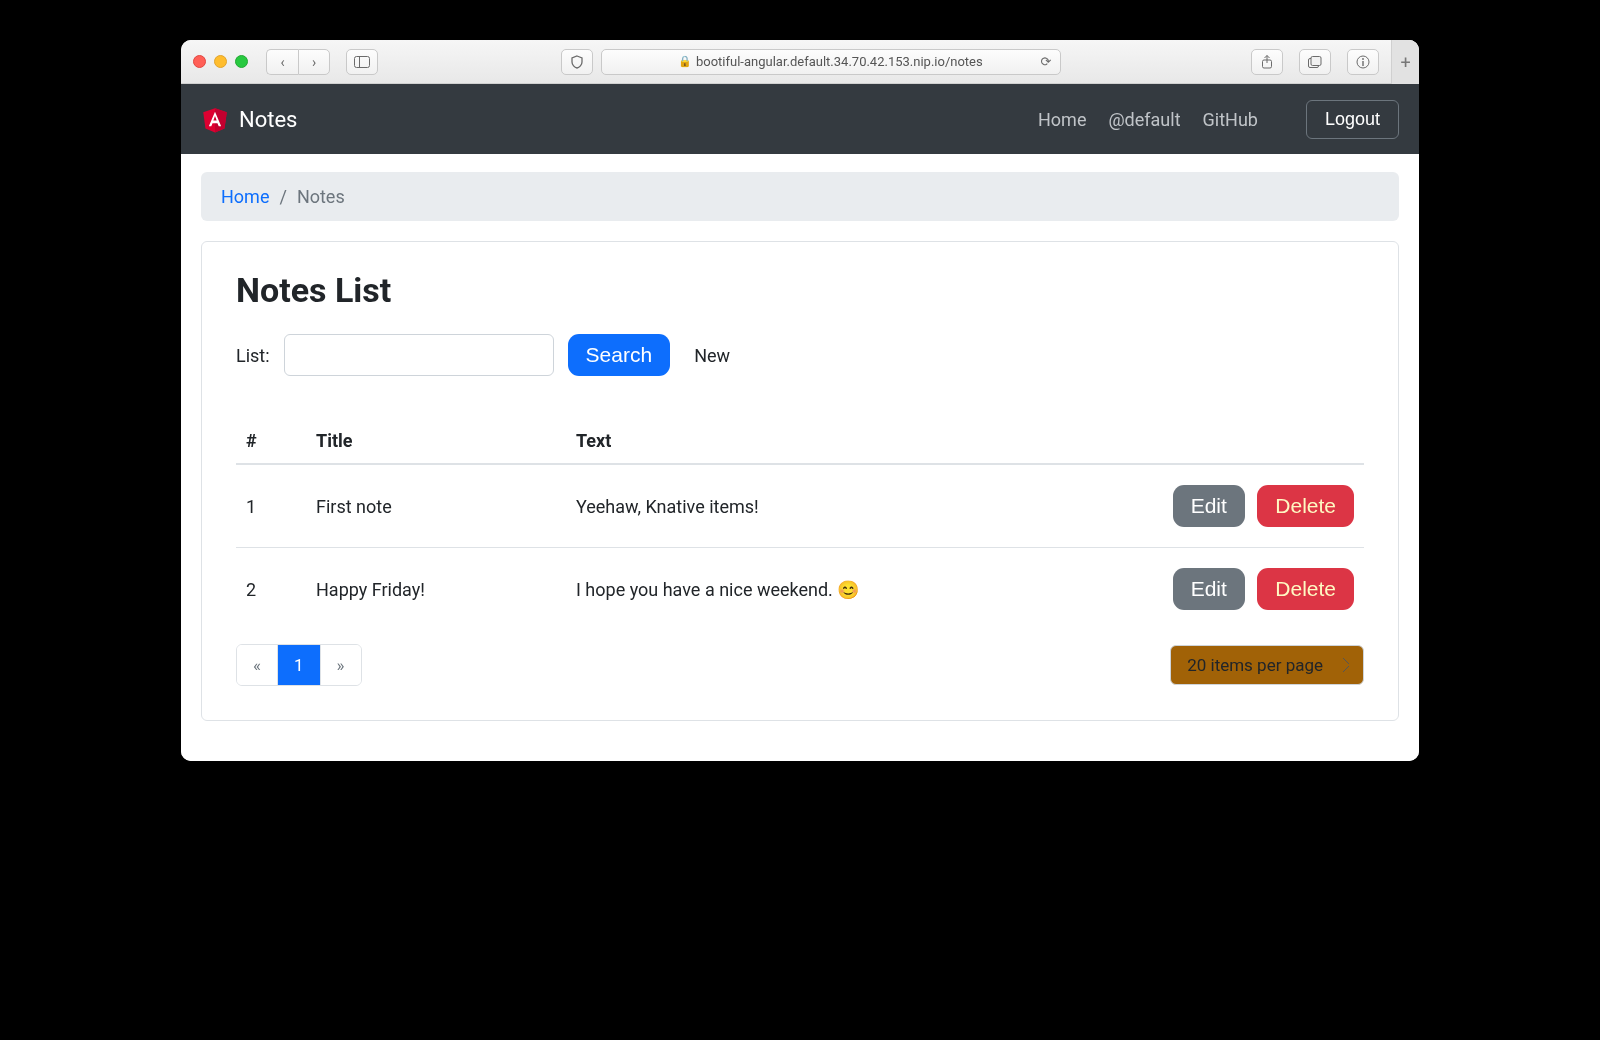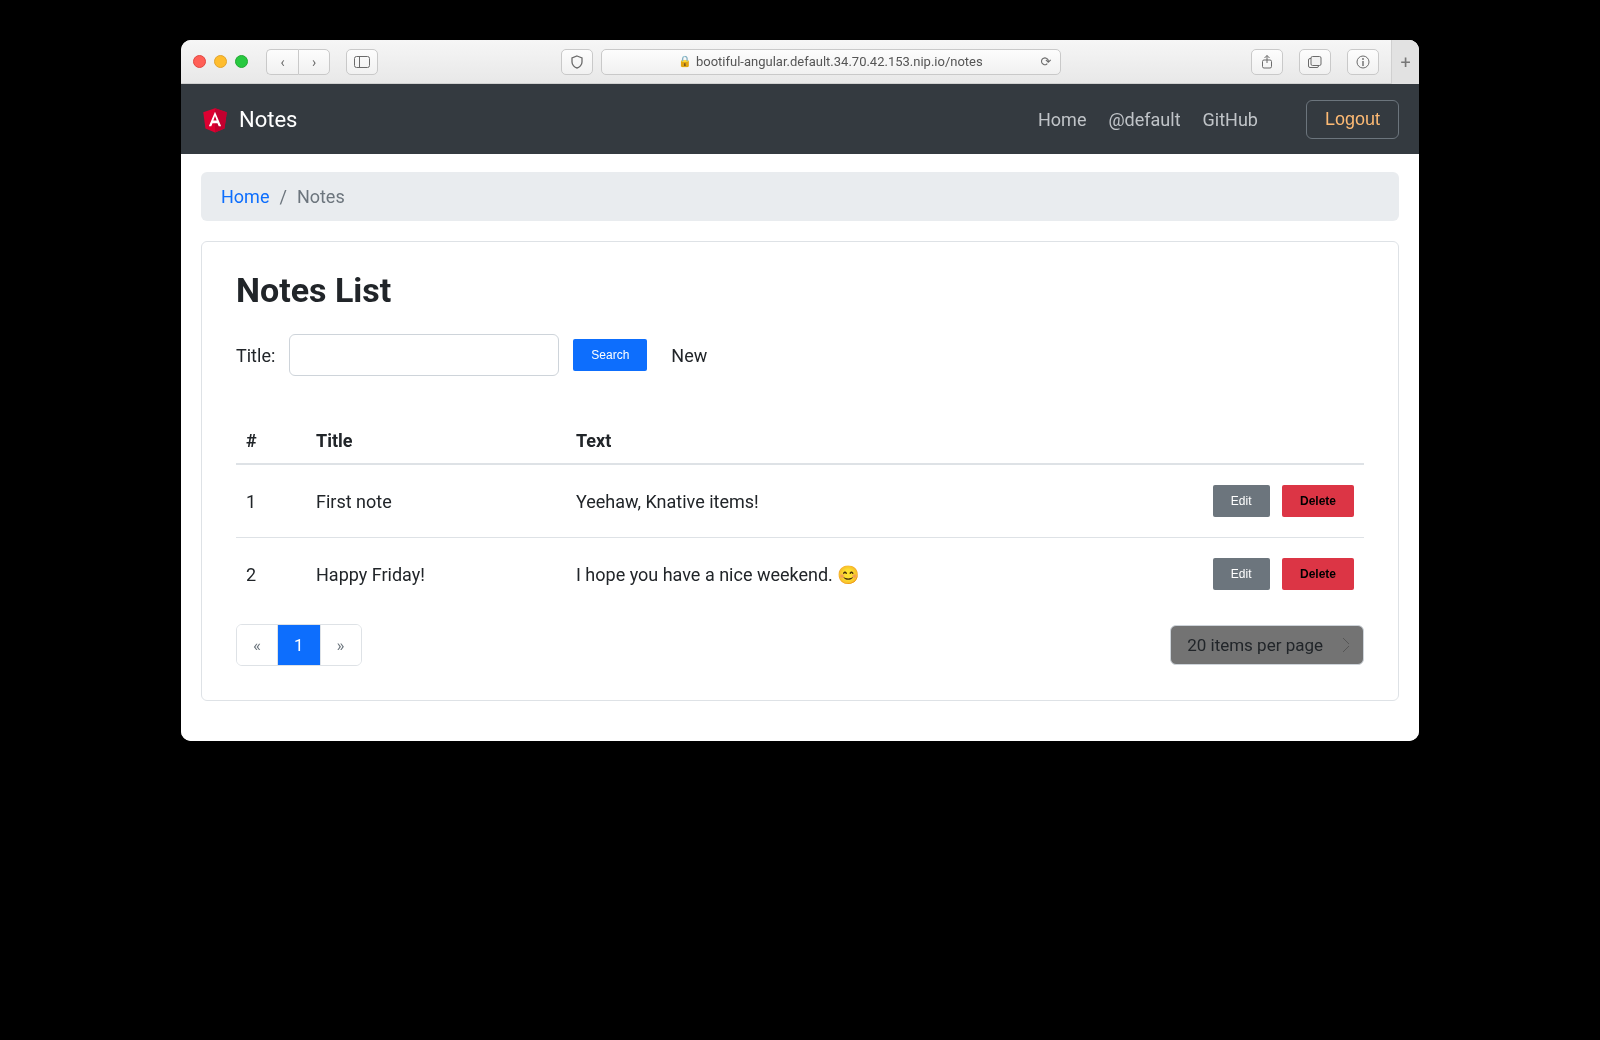--- a/index.html
+++ b/index.html
@@ -74,21 +74,21 @@
   .brand { display:flex; align-items:center; gap:10px; font-size:22px; color:#fff; }
   .ang-logo { width:28px; height:30px; position:relative; }
   .ang-logo svg { width:100%; height:100%; }
   .nav-links { display:flex; gap:22px; align-items:center; font-size:18px; color:#c0c4c8; }
   .nav-links span { cursor:pointer; }
   .logout-btn {
     margin-left: 26px;
     padding: 8px 18px;
     border: 1px solid #6c757d;
     border-radius: 6px;
-    color: #fdba74;
+    color: #ffffff;
     font-size: 18px;
     background: transparent;
   }
   
   .content { padding: 18px 20px 40px; background:#fff; }
   .breadcrumb {
     background: #e9ecef;
     border-radius: 6px;
     padding: 14px 20px;
     font-size: 18px;
@@ -104,39 +104,39 @@
   }
   .card h1 { font-size: 34px; font-weight: 700; color:#212529; margin-bottom: 24px; }
   .search-row { display:flex; align-items:center; gap:14px; font-size:18px; color:#212529; }
   .search-row input {
     width: 270px; height: 42px;
     border: 1px solid #ced4da;
     border-radius: 6px;
     padding: 0 12px;
     font-size: 16px;
   }
-  .btn { border:none; border-radius:2px; padding: 9px 18px; font-size:12px; cursor:pointer; }
+  .btn { border:none; border-radius:11px; padding: 9px 18px; font-size:21px; cursor:pointer; }
   .btn-primary { background:#0d6efd; color:#fff; }
   .btn-secondary { background:#6c757d; color:#fff; }
-  .btn-danger { background:#dc3545; color:#000000;font-weight:bold; }
+  .btn-danger { background:#dc3545; color:#fef9c3; }
   .link-new { color:#212529; font-size:18px; margin-left:10px; cursor:pointer; }
   table { width:100%; border-collapse: collapse; margin-top: 42px; font-size:18px; color:#212529; }
   thead th { text-align:left; padding: 12px 10px; border-bottom: 2px solid #dee2e6; font-weight:700; }
   tbody td { padding: 20px 10px; border-bottom: 1px solid #dee2e6; vertical-align: middle; }
   tbody tr:last-child td { border-bottom: none; }
   .actions { text-align:right; white-space:nowrap; }
   .actions .btn { margin-left: 8px; }
   .footer-row { display:flex; justify-content:space-between; align-items:center; margin-top: 14px; }
   .pagination { display:flex; border:1px solid #dee2e6; border-radius:6px; overflow:hidden; }
   .page-item { padding: 10px 16px; font-size:17px; color:#6c757d; border-right:1px solid #dee2e6; background:#fff; }
   .page-item:last-child { border-right:none; }
   .page-item.active { background:#0d6efd; color:#fff; }
   .select-wrap {
     border:1px solid #ced4da; border-radius:6px; padding: 9px 40px 9px 16px;
-    font-size:17px; color:#212529; position:relative; background:#737373;
+    font-size:17px; color:#212529; position:relative; background:#a16207;
   }
   .select-wrap::after {
     content:""; position:absolute; right:12px; top:50%; transform:translateY(-50%);
     width:10px; height:14px;
     background:
       linear-gradient(45deg, transparent 45%, #555 45%, #555 55%, transparent 55%) top/10px 6px no-repeat,
       linear-gradient(-45deg, transparent 45%, #555 45%, #555 55%, transparent 55%) bottom/10px 6px no-repeat;
   }
   .col-num { width:70px; }
   .col-title { width:260px; }
@@ -226,21 +226,21 @@
     <div class="breadcrumb">
       <a href="#">Home</a>
       <span>/</span>
       <span>Notes</span>
     </div>
 
     <div class="card">
       <h1>Notes List</h1>
 
       <div class="search-row">
-        <span>Title:</span>
+        <span>List:</span>
         <input type="text" value="" style="">
         <button class="btn btn-primary">Search</button>
         <span class="link-new">New</span>
       </div>
 
       <table>
         <thead>
           <tr>
             <th class="col-num">#</th>
             <th class="col-title">Title</th>

